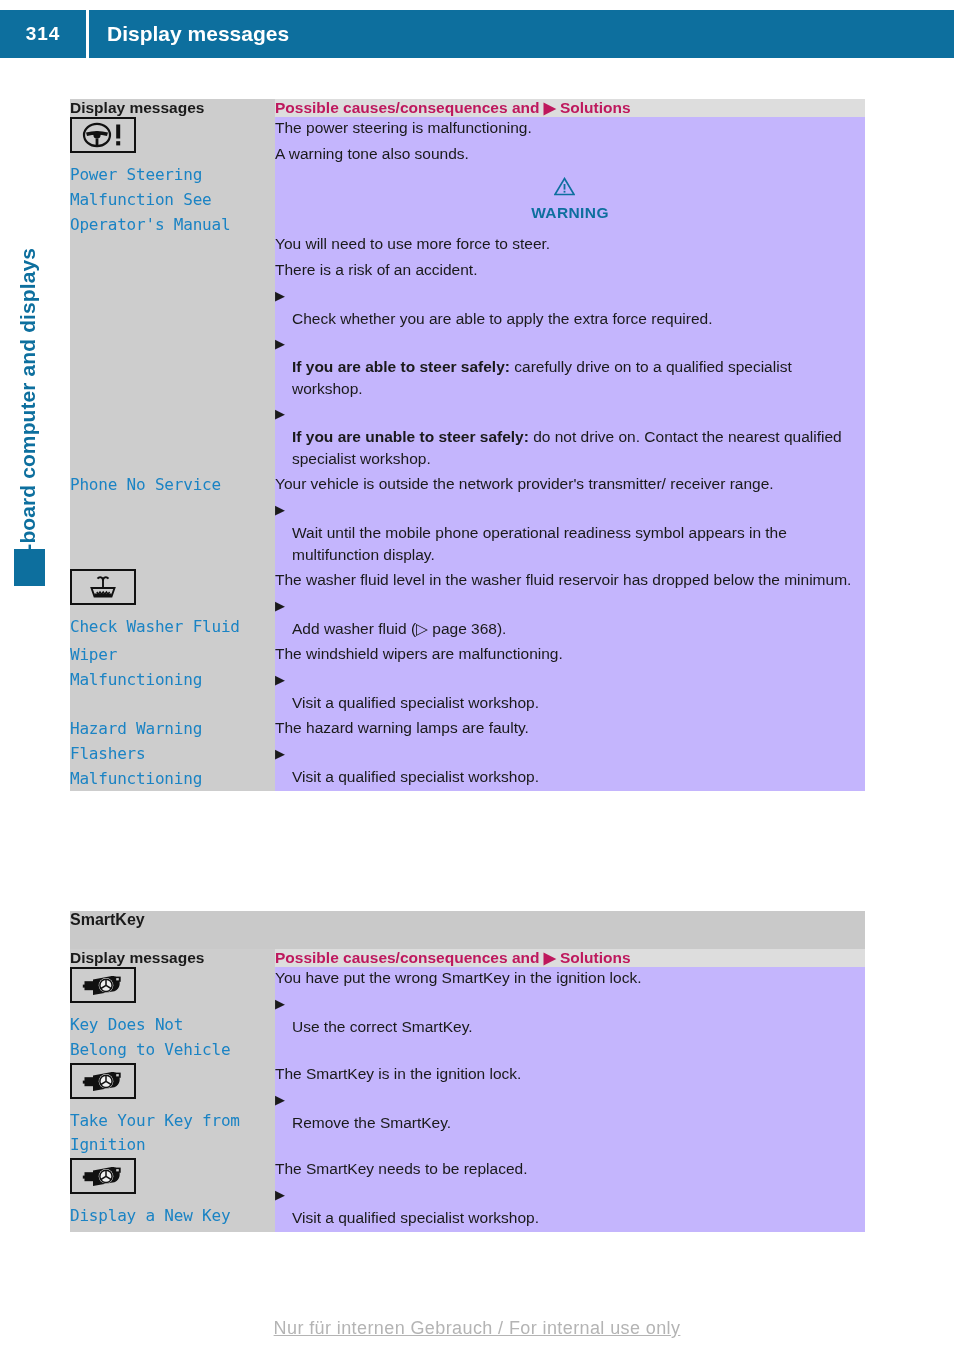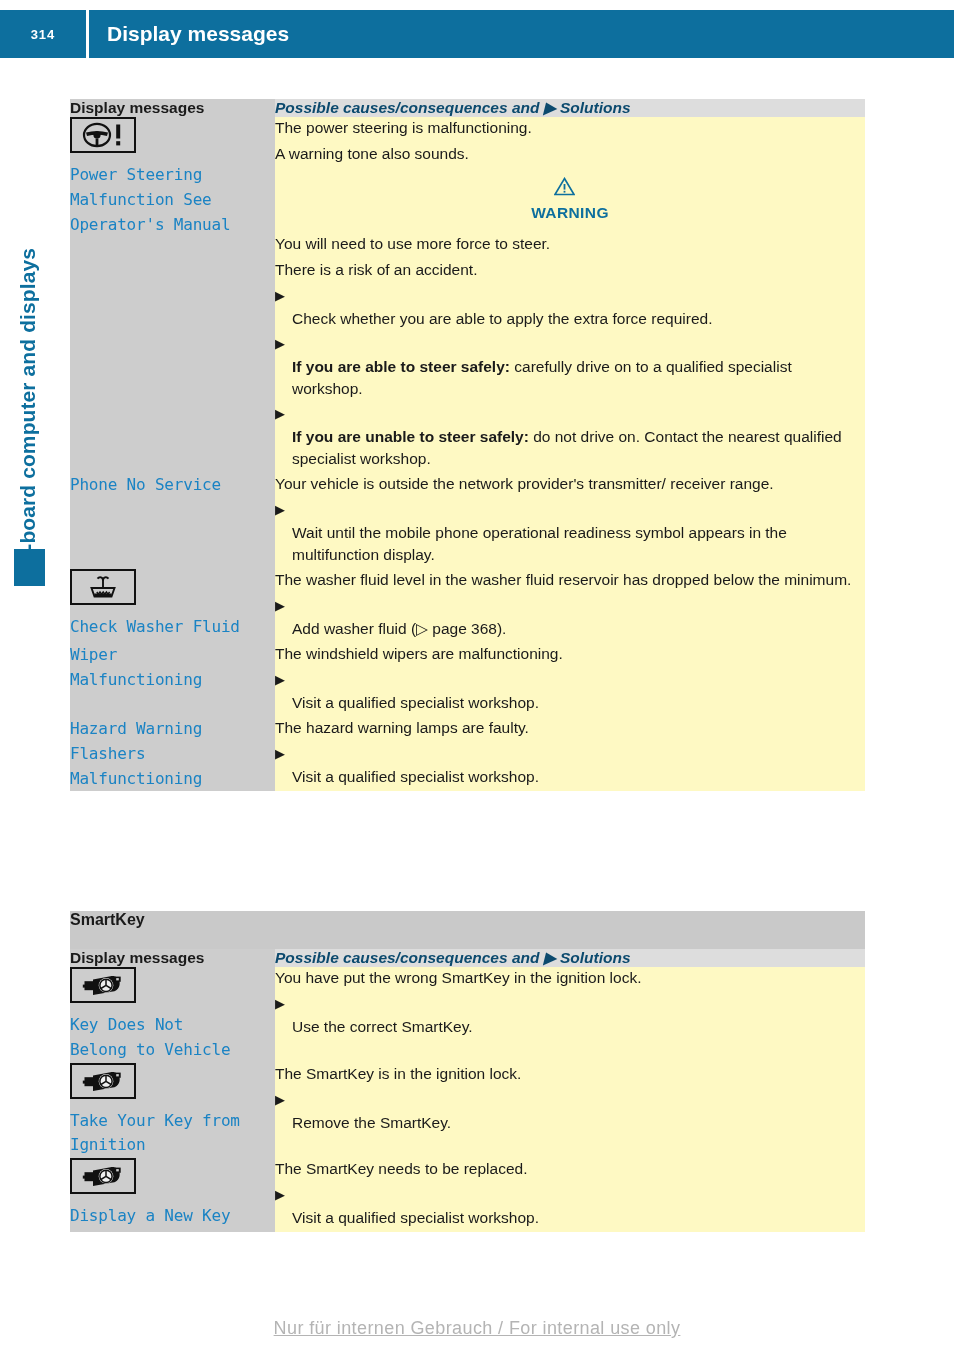--- a/index.html
+++ b/index.html
@@ -23,21 +23,21 @@
     width: 954px;
     height: 48px;
     background: #0d6f9e;
     display: flex;
     align-items: center;
   }
   .page-number {
     width: 86px;
     text-align: center;
     color: #ffffff;
-    font-size: 13px;
+    font-size: 19px;
     font-weight: bold;
     letter-spacing: 1px;
     flex: 0 0 auto;
   }
   .header-divider {
     width: 3px;
     height: 48px;
     background: #ffffff;
     flex: 0 0 auto;
   }
@@ -117,33 +117,32 @@
     font-size: 15.5px;
     font-weight: bold;
     color: #1a1a1a;
     border-bottom: 2px solid #ffffff;
   }
   .hdr-right {
     background: #dddddd;
     padding: 11px 10px 12px 18px;
     font-size: 15.5px;
     font-weight: bold;
-    color: #0c4a6e;
+    color: #be185d;
     border-bottom: 2px solid #ffffff;
-    font-style: italic;
   }
 
   
   .cell-left {
     background: #cdcdcd;
     padding: 12px 8px 14px 8px;
     border-bottom: 2px solid #ffffff;
   }
   .cell-right {
-    background: #fef9c3;
+    background: #c4b5fd;
     padding: 12px 14px 14px 18px;
     border-bottom: 2px solid #ffffff;
     color: #1a1a1a;
     font-size: 15.5px;
     line-height: 1.42;
   }
   tr:last-child .cell-left,
   tr:last-child .cell-right { border-bottom: 0; }
 
   

